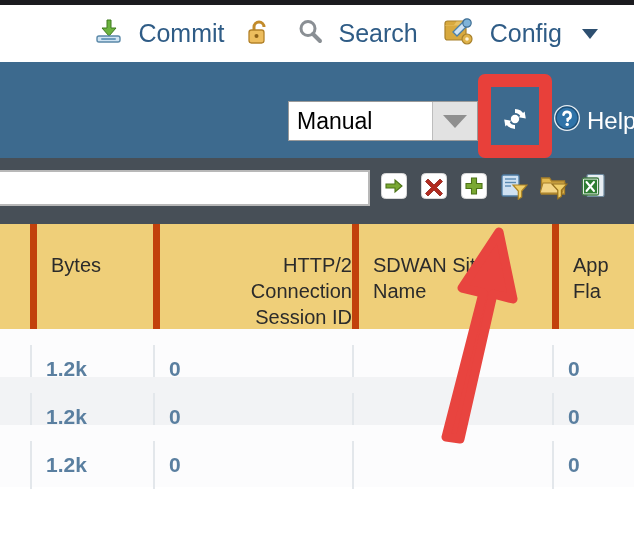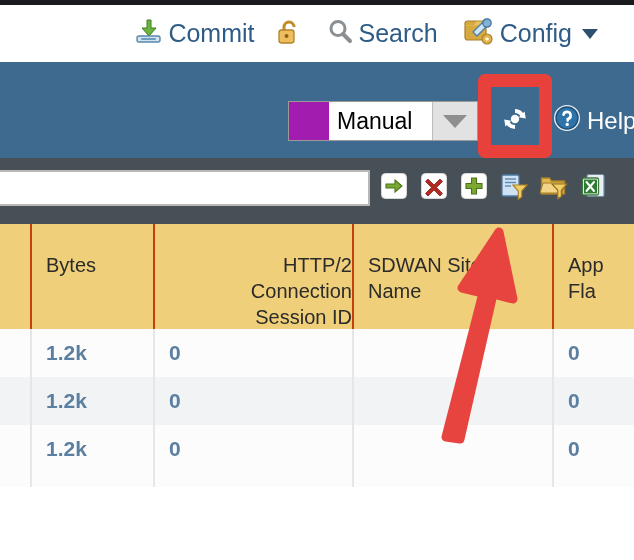--- a/index.html
+++ b/index.html
@@ -37,21 +37,21 @@
     background: #ffffff;
     display: flex;
     align-items: center;
     justify-content: flex-end;
     padding-right: 36px;
     box-sizing: border-box;
   }
   .menu-item {
     display: flex;
     align-items: center;
-    gap: 6px;
+    gap: 16px;
     margin-left: 26px;
     color: #2f5c86;
     font-size: 25px;
     white-space: nowrap;
     cursor: pointer;
   }
   .menu-item .mlabel { line-height: 1; }
   .menu-ico { display: block; }
   .caret-dn {
     width: 0; height: 0;
@@ -70,21 +70,20 @@
     background: #3d6a8e;
   }
   .select-wrap {
     position: absolute;
     left: 288px; top: 101px;
     width: 190px; height: 40px;
     display: flex;
     border: 1px solid #9a9a9a;
     box-sizing: border-box;
     background: #a21caf;
-    padding-left: 40px;
   }
   .select-value {
     flex: 1;
     background: #ffffff;
     color: #000000;
     font-size: 23px;
     line-height: 38px;
     padding-left: 8px;
     overflow: hidden;
     white-space: nowrap;
@@ -194,36 +193,36 @@
   }
   .th {
     position: absolute;
     top: 0;
     height: 105px;
     box-sizing: border-box;
     padding: 28px 0 0 14px;
     font-size: 20px;
     line-height: 26px;
     color: #2b2b2b;
-    border-left: 2px solid #c2410c;
+    border-left: 7px solid #c2410c;
     overflow: hidden;
     white-space: pre-line;
     cursor: pointer;
   }
   .th.nb { border-left: none; }
 
   .trow {
     position: relative;
     height: 48px;
   }
   .trow.odd  { background: #fcfcfd; }
   .trow.even { background: #f2f3f5; }
   .td {
     position: absolute;
-    top: 0;
+    top: 16px;
     height: 48px;
     box-sizing: border-box;
     padding-left: 14px;
     font-size: 21px;
     line-height: 48px;
     color: #5a7fa0;
     font-weight: bold;
     border-left: 2px solid #e3e7eb;
     overflow: hidden;
     white-space: nowrap;

